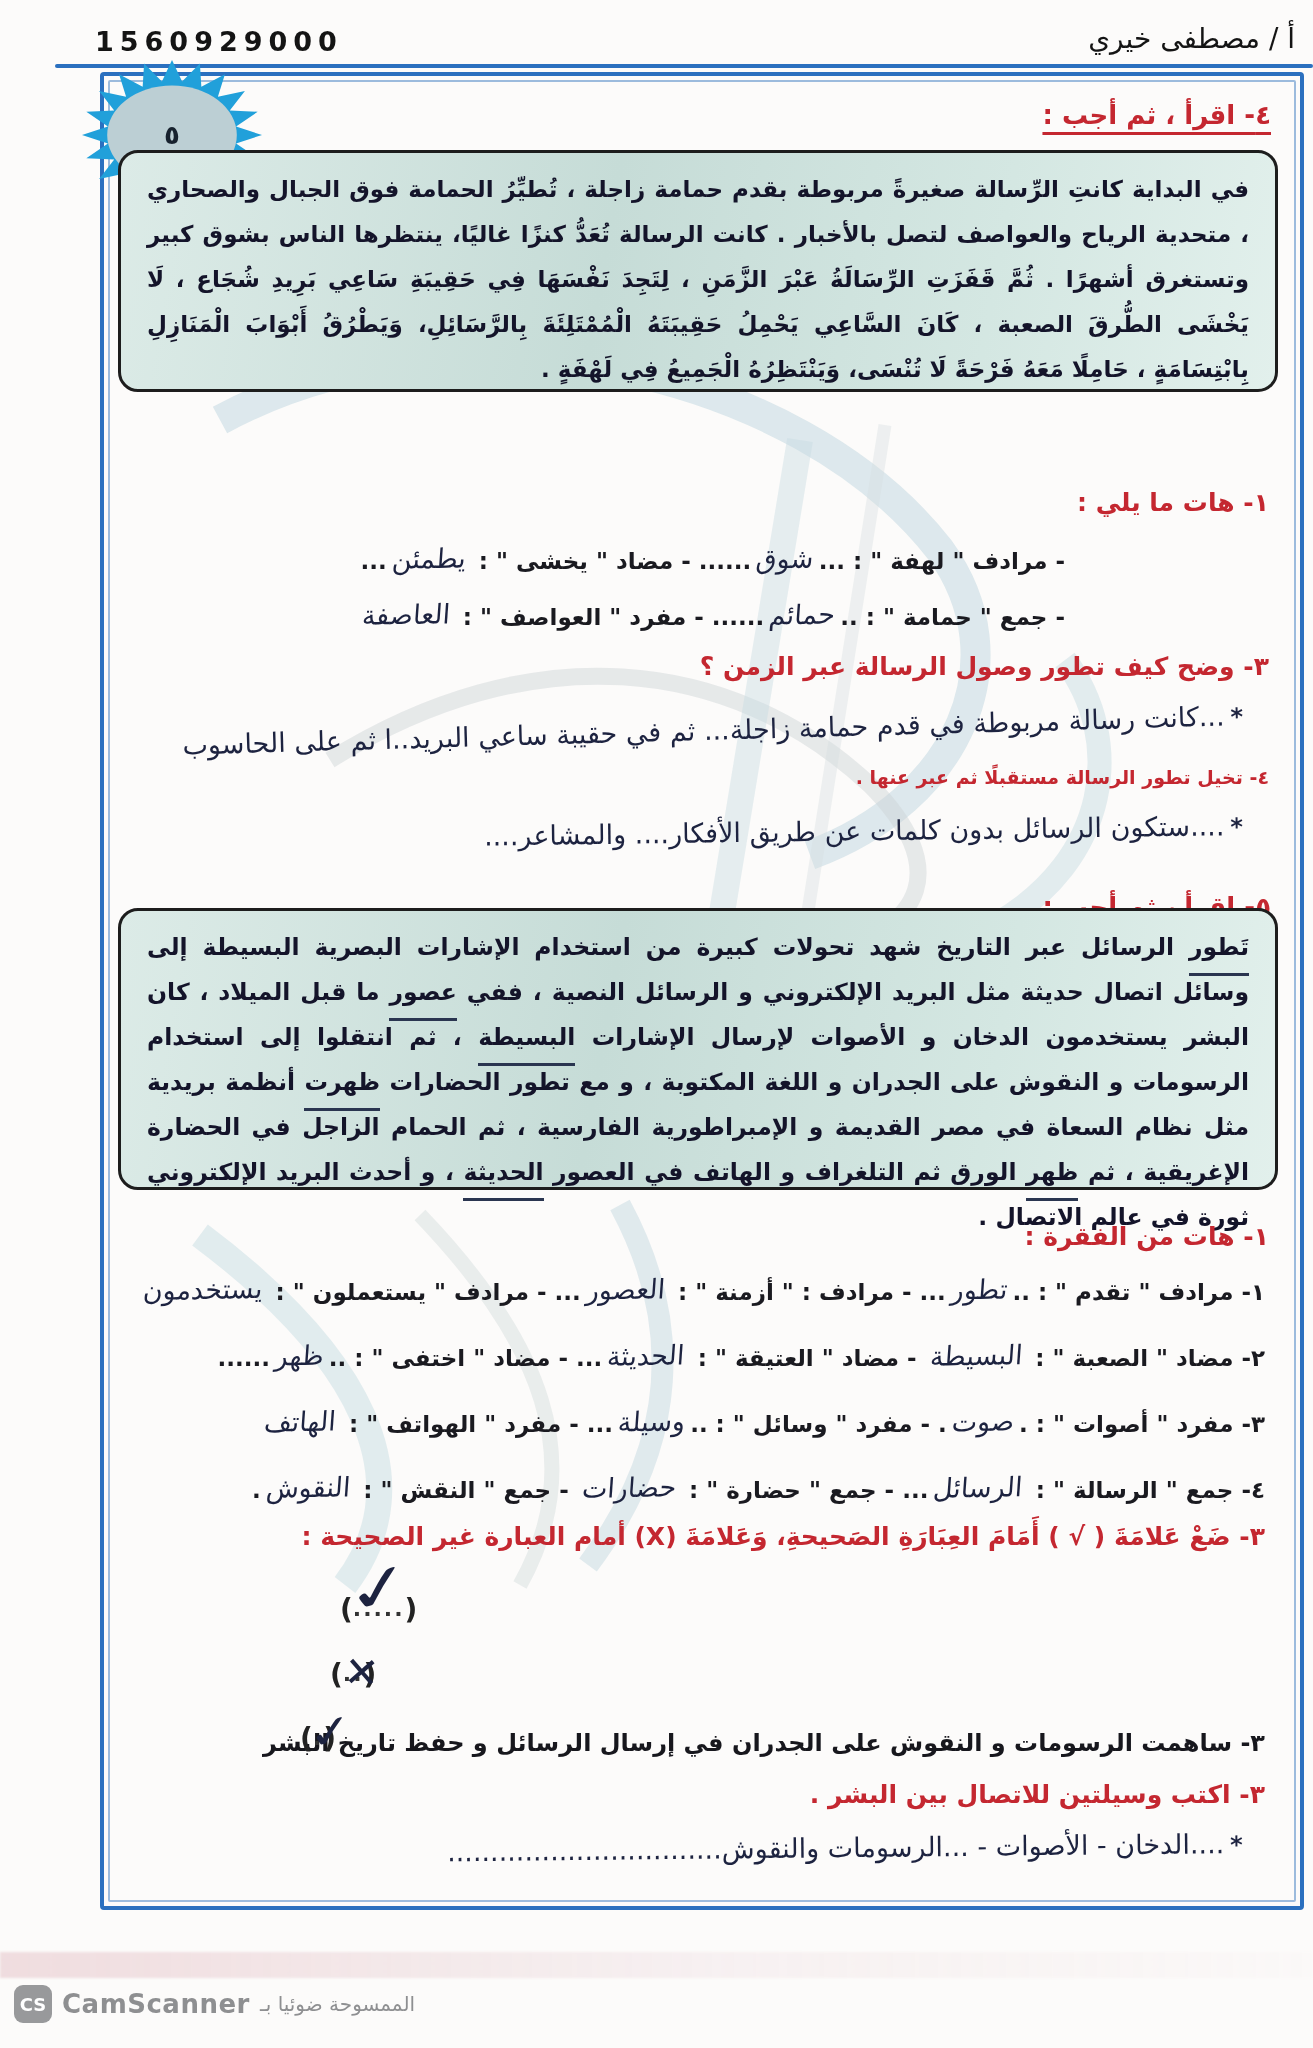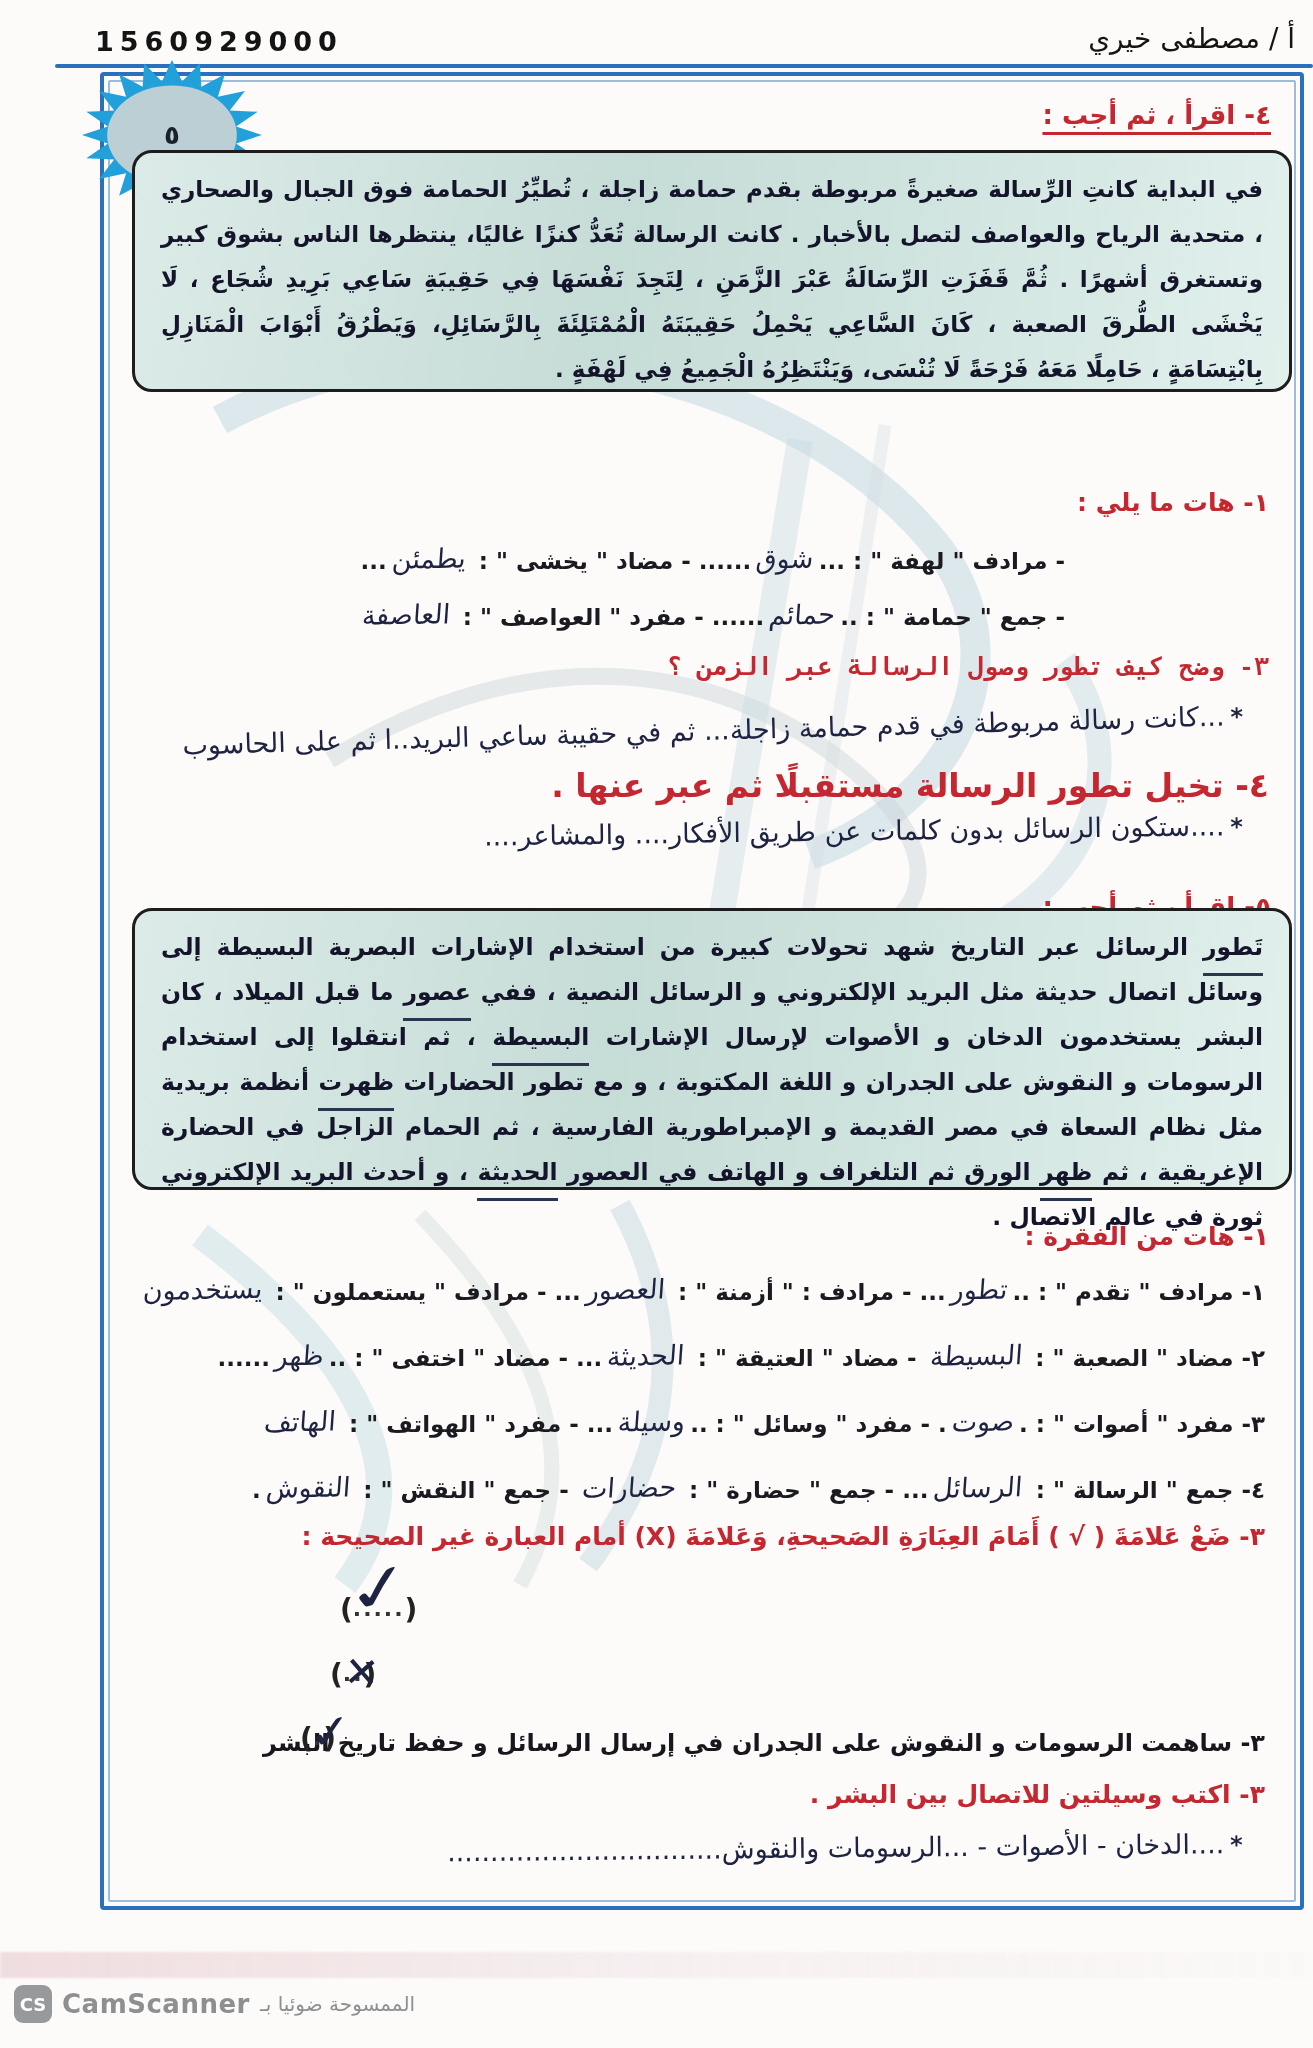--- a/index.html
+++ b/index.html
@@ -20,21 +20,21 @@
   
   .badge{position:absolute;left:82px;top:60px;width:180px;height:150px;}
   .badge-num{position:absolute;left:0;top:0;width:180px;height:150px;display:flex;
              align-items:center;justify-content:center;font-size:26px;font-weight:bold;color:#17222e;}
   
   .wm{position:absolute;pointer-events:none;}
   
   .red-h{position:absolute;color:#c42730;font-weight:bold;font-size:26px;white-space:nowrap;}
   .red-h.ul{text-decoration:underline;text-decoration-thickness:3px;text-underline-offset:8px;}
   
-  .pbox{position:absolute;left:132px;width:1160px;box-sizing:border-box;
+  .pbox{position:absolute;left:118px;width:1160px;box-sizing:border-box;
         border:3px solid #1d1d1d;border-radius:20px;
         background:linear-gradient(100deg,#dcebe7 0%,#c6dcd7 42%,#d4e7e2 75%,#e2f0ec 100%);
         padding:14px 26px 10px 26px;}
   .ptext{font-size:23px;font-weight:bold;line-height:45px;color:#14142a;
          text-align:justify;text-align-last:right;}
   .ptext .u{border-bottom:3px solid #2a3550;padding-bottom:12px;}
   
   .rows{position:absolute;white-space:nowrap;}
   .fillrow{white-space:nowrap;}
   .rows44 .fillrow{height:56px;line-height:56px;}
@@ -108,25 +108,25 @@
     <div class="ptext">في البداية كانتِ الرِّسالة صغيرةً مربوطة بقدم حمامة زاجلة ، تُطيِّرُ الحمامة فوق الجبال والصحاري ، متحدية الرياح والعواصف لتصل بالأخبار . كانت الرسالة تُعَدُّ كنزًا غاليًا، ينتظرها الناس بشوق كبير وتستغرق أشهرًا . ثُمَّ قَفَزَتِ الرِّسَالَةُ عَبْرَ الزَّمَنِ ، لِتَجِدَ نَفْسَهَا فِي حَقِيبَةِ سَاعِي بَرِيدِ شُجَاع ، لَا يَخْشَى الطُّرقَ الصعبة ، كَانَ السَّاعِي يَحْمِلُ حَقِيبَتَهُ الْمُمْتَلِئَةَ بِالرَّسَائِلِ، وَيَطْرُقُ أَبْوَابَ الْمَنَازِلِ بِابْتِسَامَةٍ ، حَامِلًا مَعَهُ فَرْحَةً لَا تُنْسَى، وَيَنْتَظِرُهُ الْجَمِيعُ فِي لَهْفَةٍ .</div>
   </div>
 
   <div class="red-h" style="top:488px;right:44px;font-size:25px;">١- هات ما يلي :</div>
 
   <div class="rows rows44" style="top:532px;right:248px;">
       <div class="fillrow"><span class="print">- مرادف " لهفة " : ...</span><span class="hand">شوق</span><span class="print">...... - مضاد " يخشى " : </span><span class="hand">يطمئن</span><span class="print">...</span></div>
       <div class="fillrow"><span class="print">- جمع " حمامة " : ..</span><span class="hand">حمائم</span><span class="print">...... - مفرد " العواصف " : </span><span class="hand">العاصفة</span></div>
     </div>
 
-  <div class="red-h" style="top:652px;right:44px;font-size:25px;font-family:Liberation Mono, monospace;">٣- وضح كيف تطور وصول الرسالة عبر الزمن ؟</div>
+  <div class="red-h" style="top:652px;right:44px;font-size:25px;">٣- وضح كيف تطور وصول الرسالة عبر الزمن ؟</div>
 
   <div class="hand-line" style="top:700px;right:70px;transform:rotate(-1.6deg);"><span class="star">*</span><span>...كانت رسالة مربوطة في قدم حمامة زاجلة... ثم في حقيبة ساعي البريد..ا ثم على الحاسوب</span></div>
 
-  <div class="red-h" style="top:766px;right:44px;font-size:33px;">٤- تخيل تطور الرسالة مستقبلًا ثم عبر عنها .</div>
+  <div class="red-h" style="top:766px;right:44px;font-size:19px;">٤- تخيل تطور الرسالة مستقبلًا ثم عبر عنها .</div>
 
   <div class="hand-line" style="top:810px;right:70px;transform:rotate(-0.8deg);"><span class="star">*</span><span>....ستكون الرسائل بدون كلمات عن طريق الأفكار.... والمشاعر....</span></div>
 
   <div class="red-h ul" style="top:860px;right:42px;margin-top:32px;">٥- اقرأ ، ثم أجب :</div>
 
   <div class="pbox" style="top:908px;height:282px;">
     <div class="ptext" style="font-size:23.5px;"><span class="u">تَطور</span><span> الرسائل عبر التاريخ شهد تحولات كبيرة من استخدام الإشارات البصرية البسيطة إلى وسائل اتصال حديثة مثل البريد الإلكتروني و الرسائل النصية ، ففي </span><span class="u">عصور</span><span> ما قبل الميلاد ، كان البشر يستخدمون الدخان و الأصوات لإرسال الإشارات </span><span class="u">البسيطة</span><span> ، ثم انتقلوا إلى استخدام الرسومات و النقوش على الجدران و اللغة المكتوبة ، و مع تطور الحضارات </span><span class="u">ظهرت</span><span> أنظمة بريدية مثل نظام السعاة في مصر القديمة و الإمبراطورية الفارسية ، ثم الحمام الزاجل في الحضارة الإغريقية ، ثم </span><span class="u">ظهر</span><span> الورق ثم التلغراف و الهاتف في العصور </span><span class="u">الحديثة</span><span> ، و أحدث البريد الإلكتروني ثورة في عالم الاتصال .</span></div>
   </div>
 
   <div class="red-h" style="top:1222px;right:44px;font-size:25px;">١- هات من الفقرة :</div>

